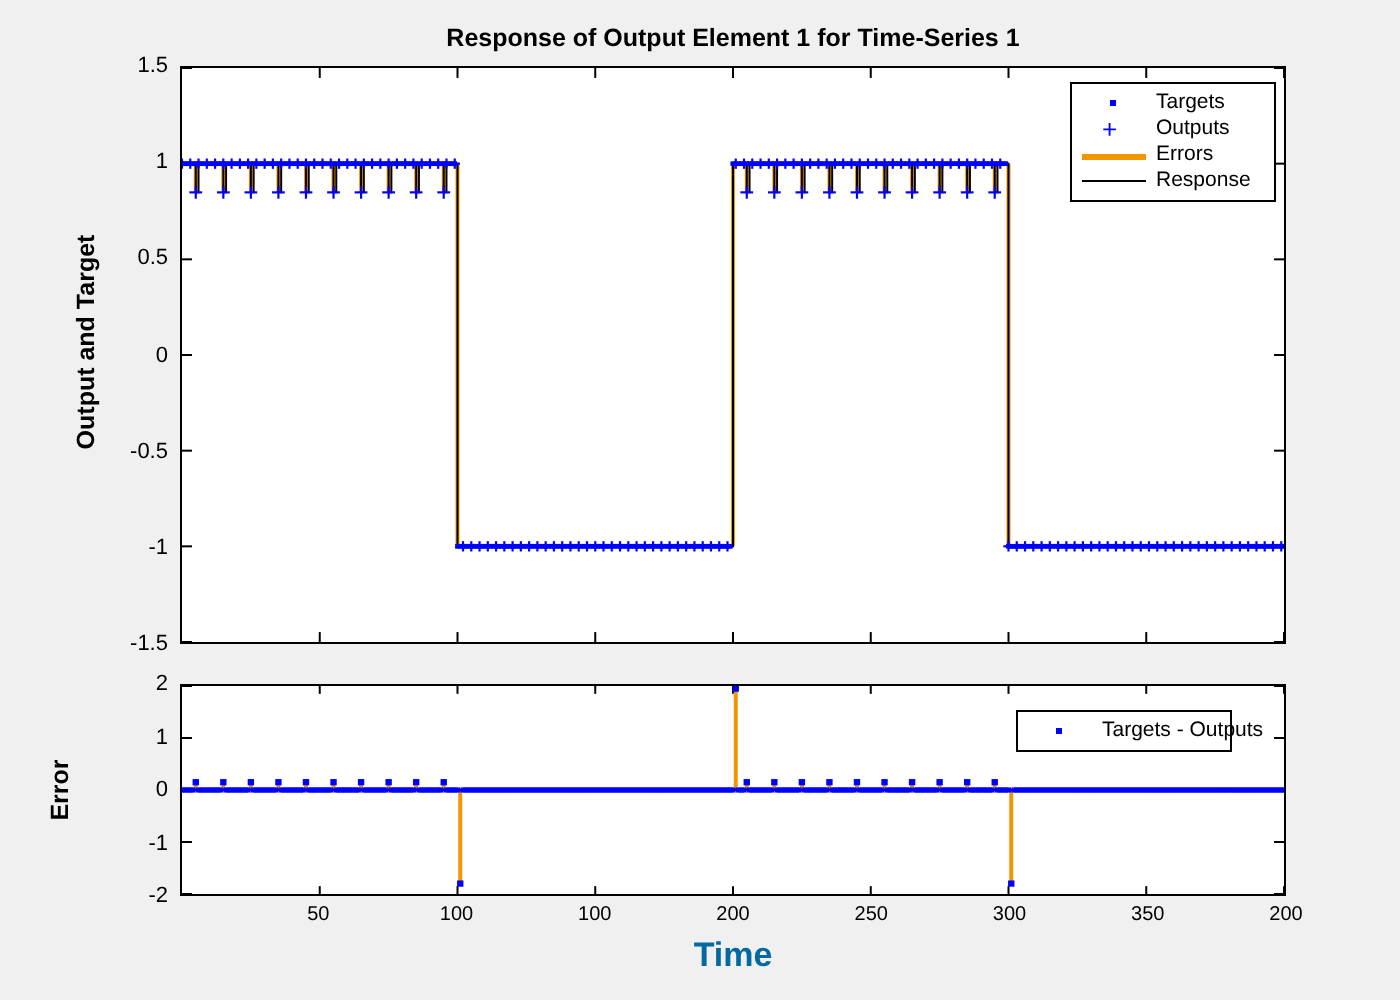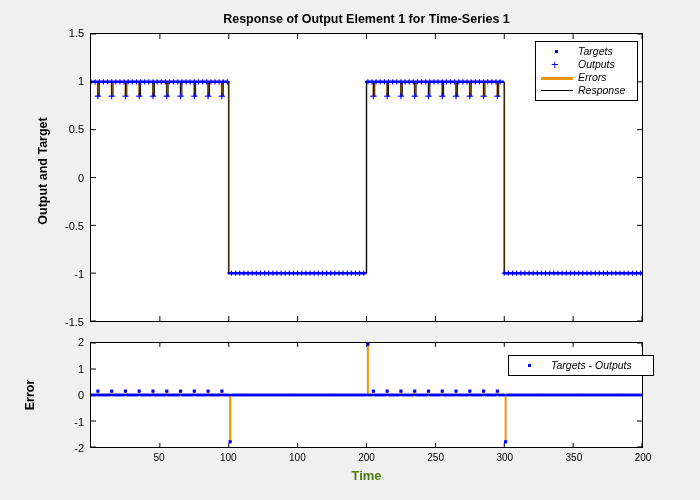--- a/index.html
+++ b/index.html
@@ -114,59 +114,58 @@
     width: 80px;
     text-align: center;
     transform: rotate(-90deg);
   }
   #xlabel {
     position: absolute;
     left: 90px;
     top: 468px;
     width: 553px;
     text-align: center;
-    font-size: 13px;
+    font-size: 17px;
     font-weight: bold;
-    color: #4d7c0f;
+    color: #0369a1;
   }
   .legend {
     position: absolute;
     background: #ffffff;
     border: 1px solid #000;
     box-sizing: border-box;
     padding: 3px 6px 3px 4px;
   }
   #legend-top {
     left: 535px;
     top: 41px;
     width: 103px;
   }
   #legend-bottom {
     left: 508px;
     top: 355px;
-    width: 146px;
+    width: 108px;
   }
   .legend-row {
     display: flex;
     align-items: center;
     height: 13px;
     font-size: 10.5px;
     color: #000;
   }
   .legend-sample {
     width: 34px;
     height: 13px;
     position: relative;
     flex: 0 0 34px;
   }
   .legend-text {
     padding-left: 4px;
     white-space: nowrap;
     line-height: 13px;
-    font-style: italic;
   }
   .lg-dot {
     position: absolute;
     left: 15px;
     top: 5px;
     width: 3px;
     height: 3px;
     background: #0000ff;
   }
   .lg-plus {

